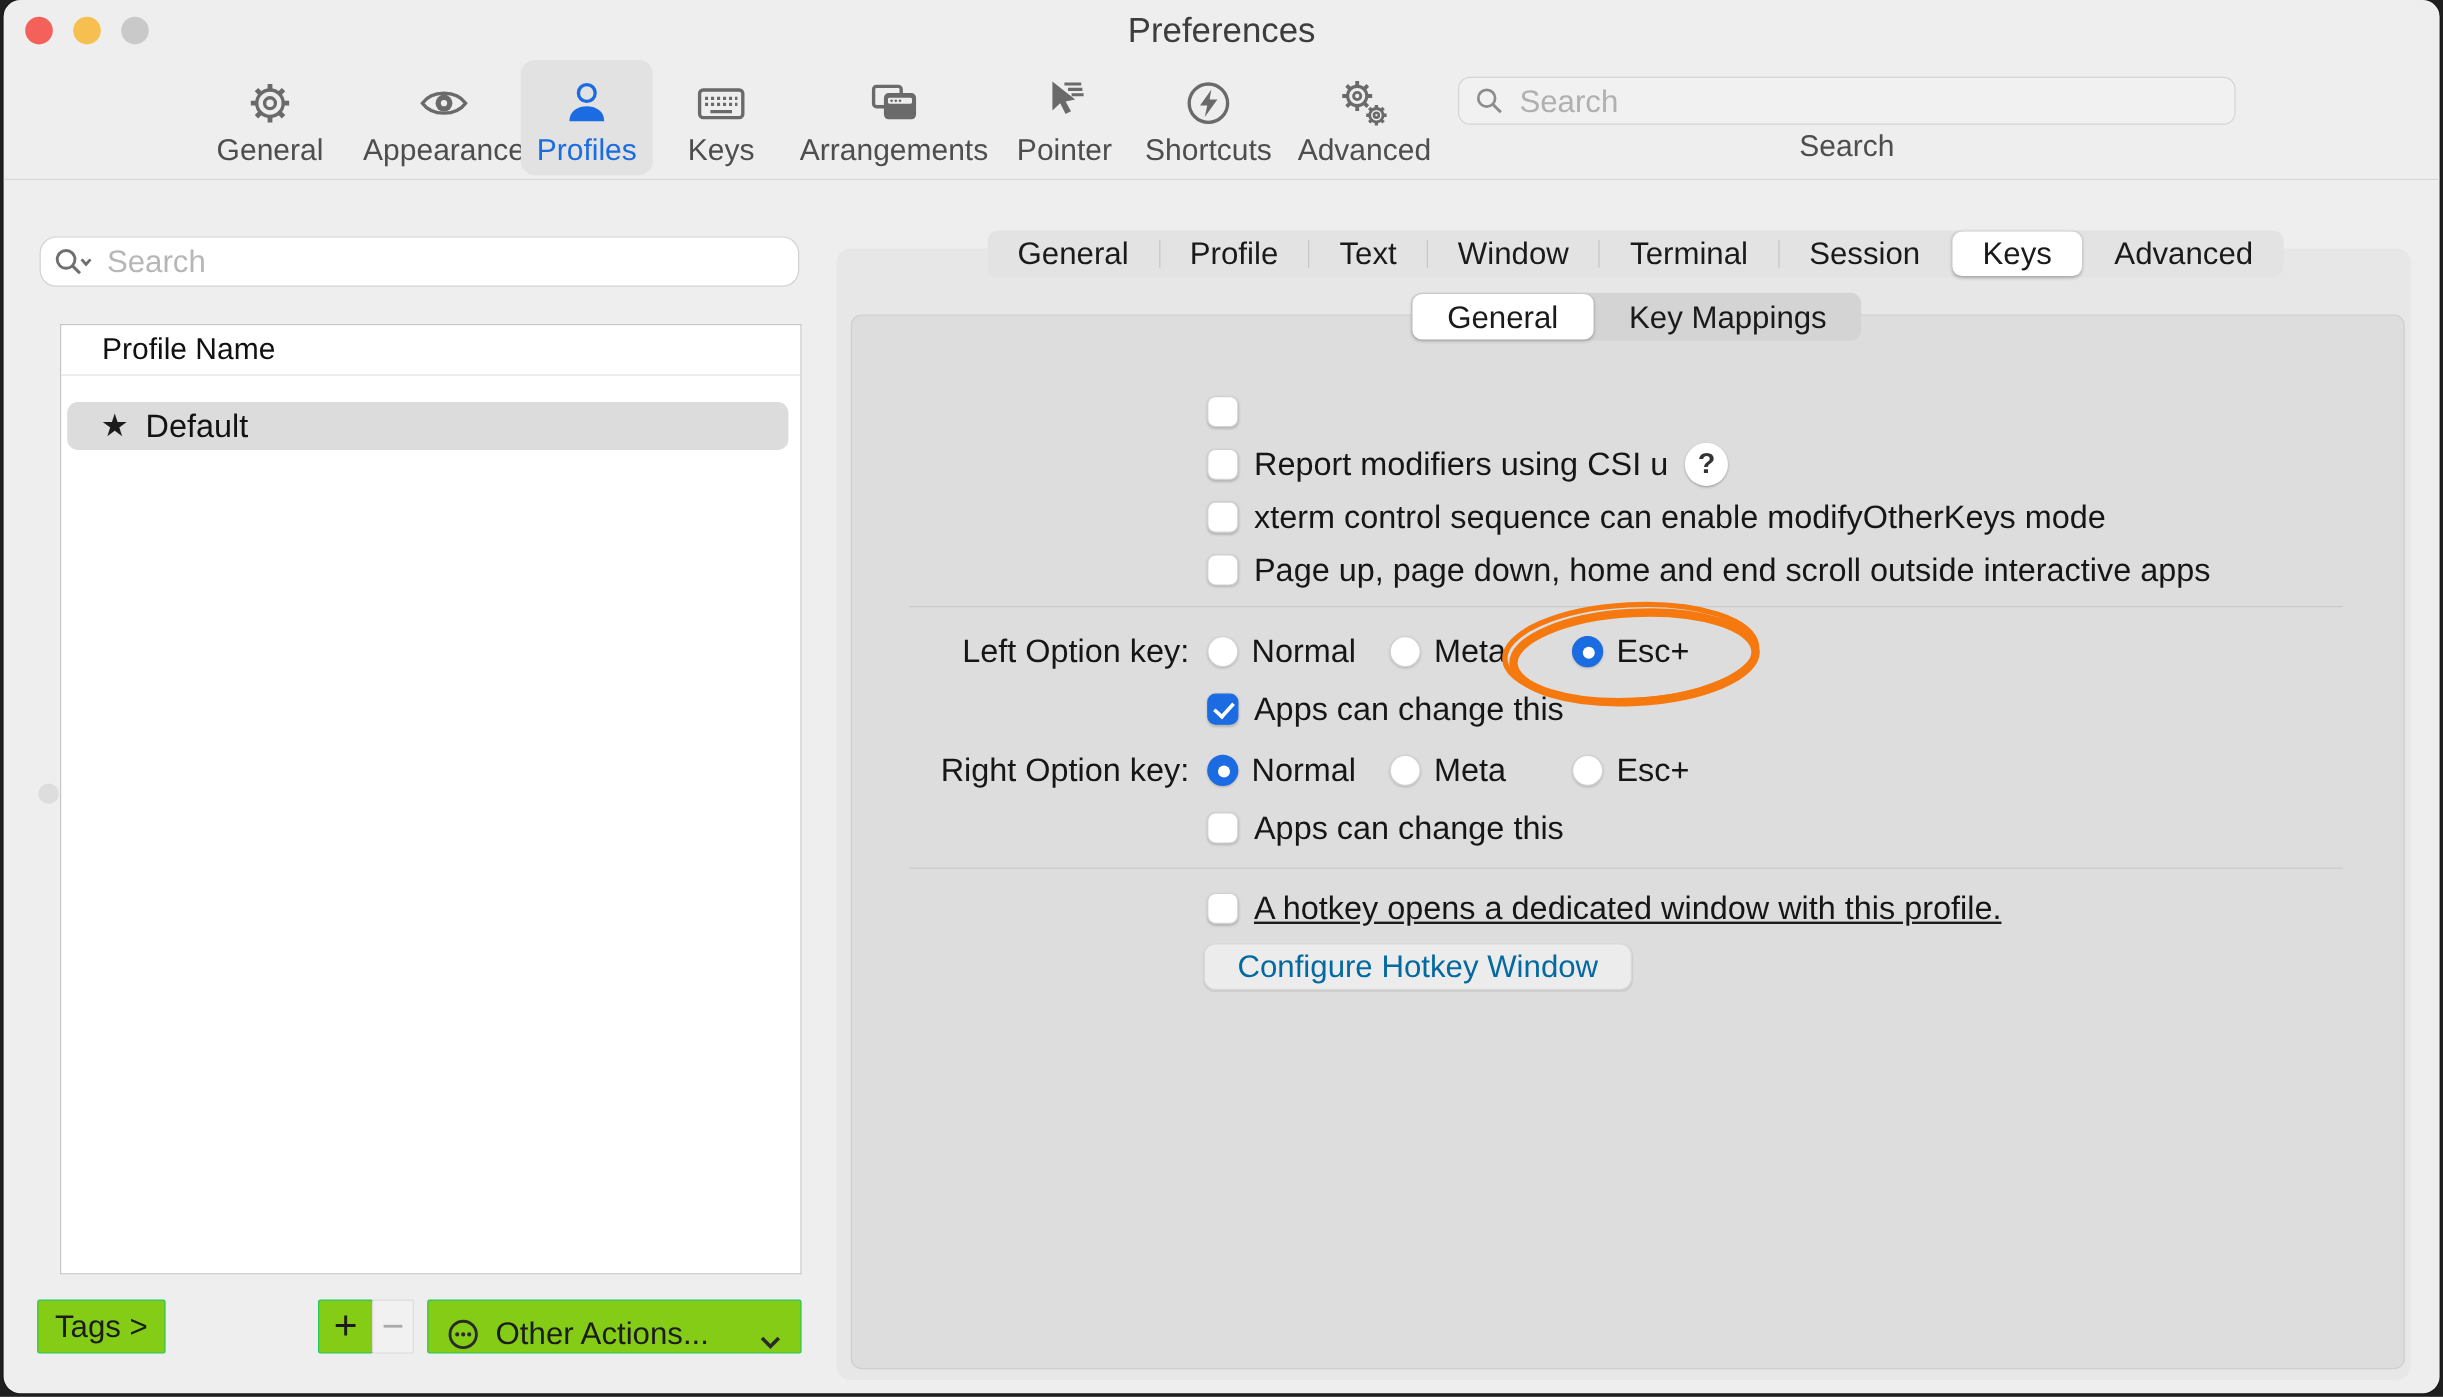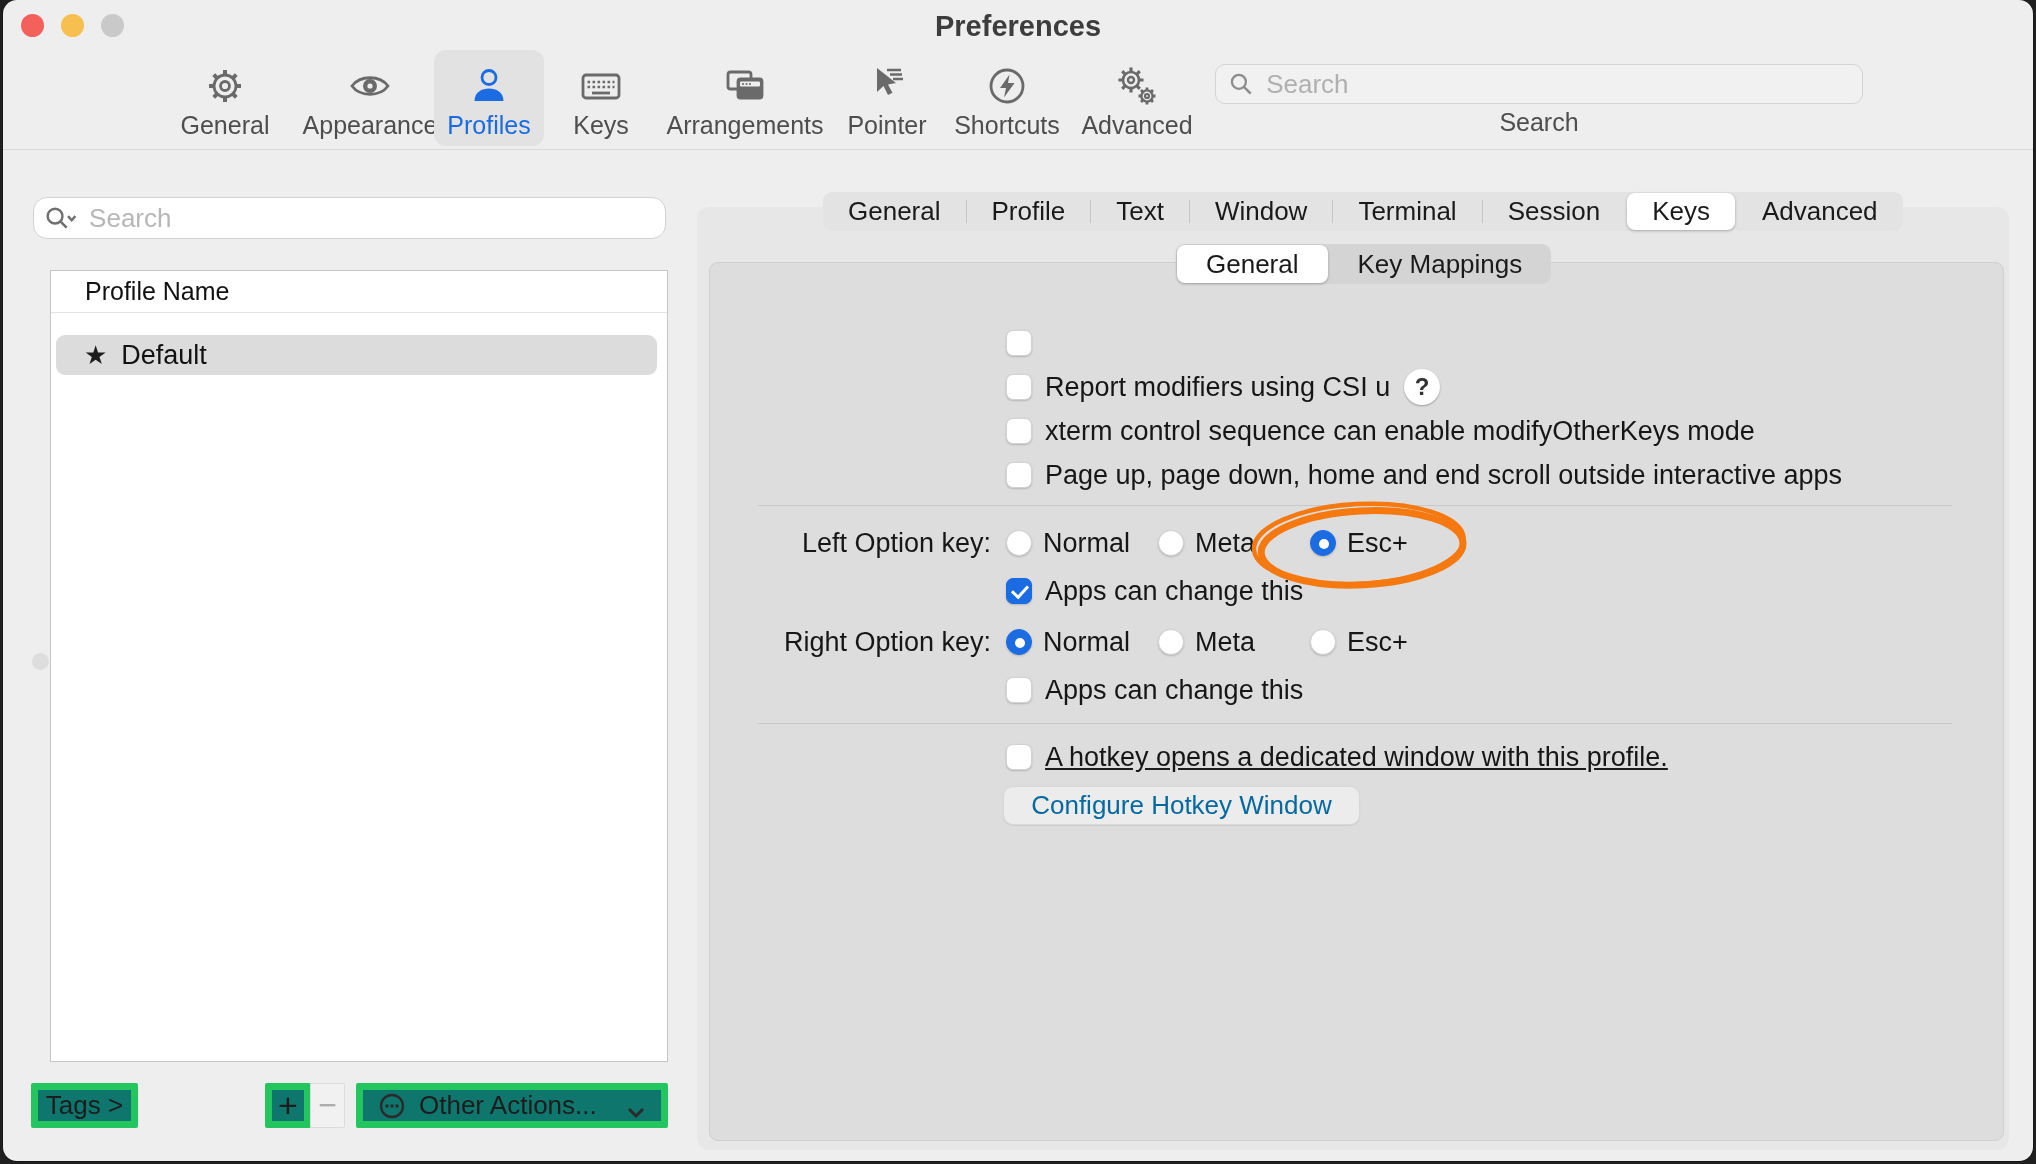--- a/index.html
+++ b/index.html
@@ -9,21 +9,21 @@
     -webkit-font-smoothing:antialiased;overflow:hidden;color:#1c1c1c;
   }
   .window{
     position:absolute;left:3px;top:0;width:2030px;height:1161px;
     background:#eeeeee;border-radius:14px;overflow:hidden;
     box-shadow:0 0 0 1px rgba(0,0,0,.25);
   }
   
   .titlebar{position:absolute;left:0;top:0;right:0;height:52px;}
   .title{position:absolute;left:0;right:0;top:10px;text-align:center;
-    font-size:29px;font-weight:bold;color:#3d3d3d;}
+    font-size:29px;font-weight:normal;color:#3d3d3d;}
   .tl{position:absolute;top:14px;width:23px;height:23px;border-radius:50%;}
   .tl.red{left:18px;background:#f3615a;}
   .tl.yellow{left:58px;background:#f6bf4f;}
   .tl.gray{left:98px;background:#c9c9c9;}
   
   .titem{position:absolute;top:50px;height:96px;display:flex;flex-direction:column;
     align-items:center;justify-content:flex-end;padding-bottom:7px;box-sizing:border-box;
     border-radius:12px;cursor:default;}
   .titem svg{margin-bottom:3px;}
   .titem .tlabel{font-size:25px;color:#4e4e4e;line-height:28px;white-space:nowrap;}
@@ -46,21 +46,21 @@
   .listbox{position:absolute;left:47px;top:270px;width:618px;height:792px;box-sizing:border-box;
     background:#ffffff;border:1px solid #c6c6c6;}
   .listheader{height:41px;display:flex;align-items:center;padding-left:34px;
     font-size:25px;color:#111;border-bottom:1px solid #e2e2e2;}
   .profilerow{margin:22px 10px 0 5px;height:40px;border-radius:9px;background:#dcdcdc;
     display:flex;align-items:center;padding-left:28px;}
   .profilerow .star{font-size:26px;color:#1c1c1c;margin-right:14px;font-family:"DejaVu Sans",sans-serif;}
   .profilerow .pname{font-size:27px;color:#121212;}
   .pane-dot{position:absolute;left:29px;top:653px;width:17px;height:17px;border-radius:50%;background:#dddddd;}
   
-  .btn{box-sizing:border-box;background:#0f766e;border:7px solid #22c55e;display:flex;
+  .btn{box-sizing:border-box;background:#84cc16;border:1px solid #22c55e;display:flex;
     align-items:center;justify-content:center;font-size:26px;color:#1c1c1c;}
   .tagsbtn{position:absolute;left:28px;top:1083px;width:107px;height:45px;border-radius:2px;}
   .addbtn{position:absolute;left:262px;top:1083px;width:46px;height:45px;font-size:34px;font-weight:300;border-radius:2px;}
   .removebtn{position:absolute;left:307px;top:1083px;width:35px;height:45px;font-size:32px;font-weight:300;
     background:#f1f1f1;border:1px solid #dcdcdc;color:#ababab;border-radius:2px;}
   .otheractions{position:absolute;left:353px;top:1083px;width:312px;height:45px;border-radius:2px;
     justify-content:flex-start;padding:0 14px;align-items:flex-end;}
   .otheractions .oalabel{margin-left:12px;flex:1;text-align:left;}
   
   .panel-outer{position:absolute;left:694px;top:207px;width:1312px;height:943px;background:#e7e7e7;border-radius:12px;}

